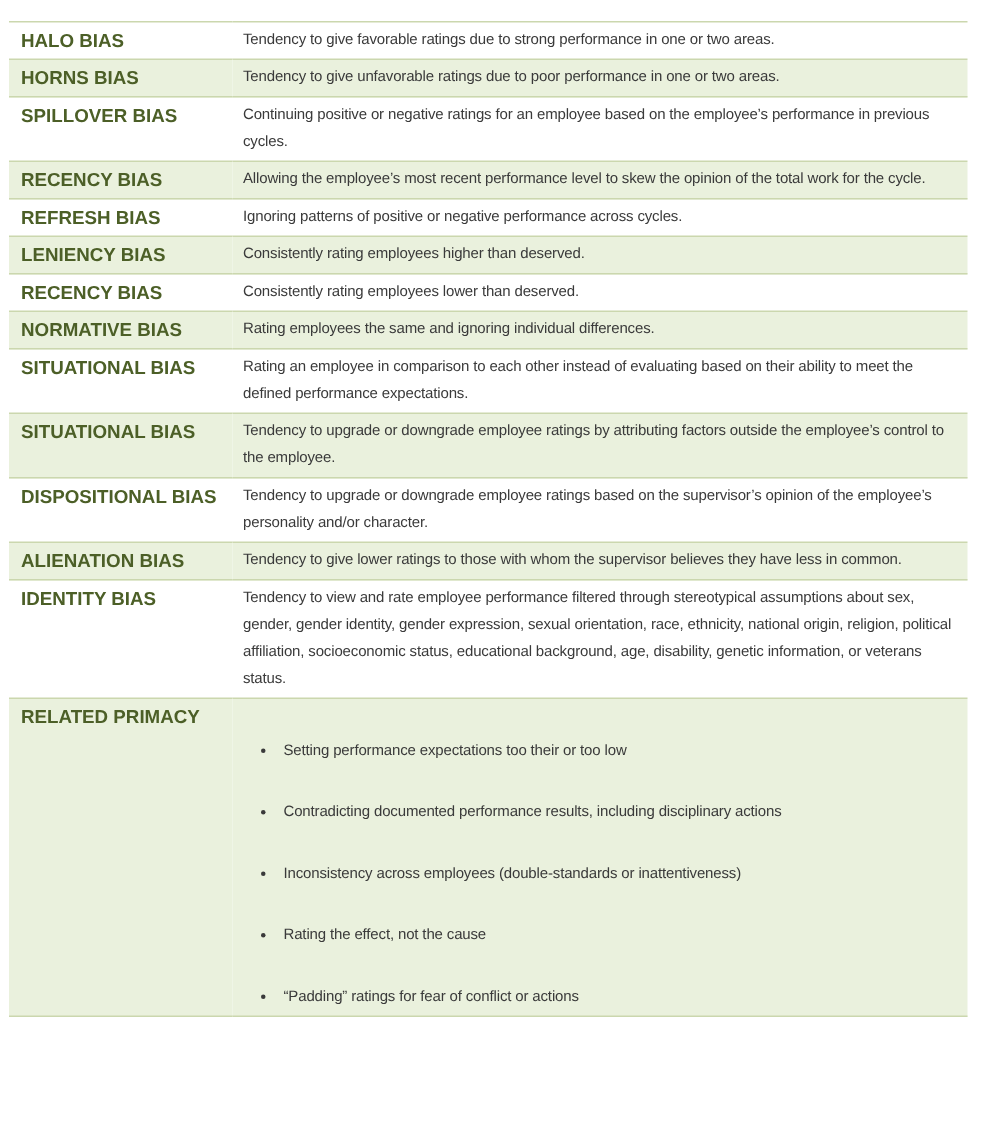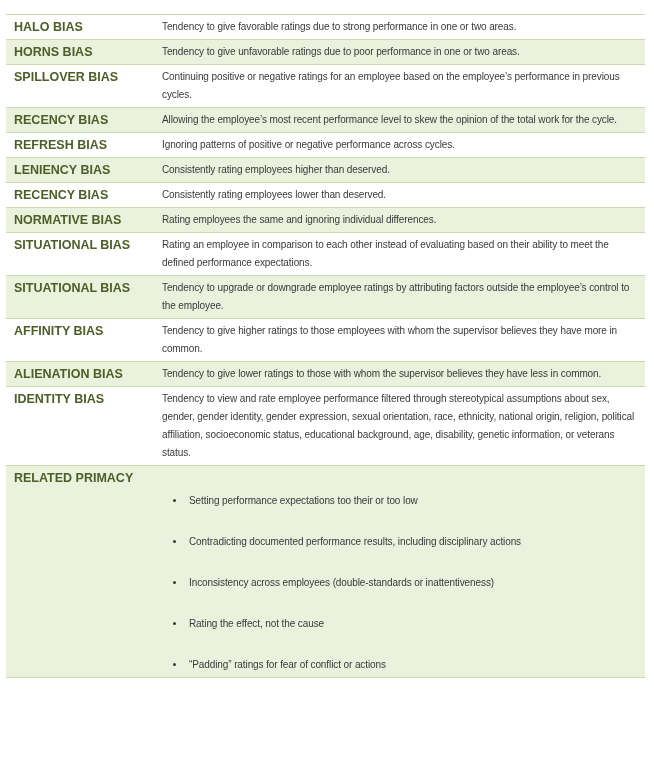--- a/index.html
+++ b/index.html
@@ -99,22 +99,22 @@
       </tr>
       <tr class="bias-row">
         <td class="term">SITUATIONAL BIAS</td>
         <td class="desc">Rating an employee in comparison to each other instead of evaluating based on their ability to meet the defined performance expectations.</td>
       </tr>
       <tr class="bias-row">
         <td class="term">SITUATIONAL BIAS</td>
         <td class="desc">Tendency to upgrade or downgrade employee ratings by attributing factors outside the employee’s control to the employee.</td>
       </tr>
       <tr class="bias-row">
-        <td class="term">AFFINITY BIAS</td>
-        <td class="desc">Tendency to give higher ratings to those employees with whom the supervisor believes they have more in common.</td>
+        <td class="term">DISPOSITIONAL BIAS</td>
+        <td class="desc">Tendency to upgrade or downgrade employee ratings based on the supervisor’s opinion of the employee’s personality and/or character.</td>
       </tr>
       <tr class="bias-row">
         <td class="term">ALIENATION BIAS</td>
         <td class="desc">Tendency to give lower ratings to those with whom the supervisor believes they have less in common.</td>
       </tr>
       <tr class="bias-row">
         <td class="term">IDENTITY BIAS</td>
         <td class="desc">Tendency to view and rate employee performance filtered through stereotypical assumptions about sex, gender, gender identity, gender expression, sexual orientation, race, ethnicity, national origin, religion, political affiliation, socioeconomic status, educational background, age, disability, genetic information, or veterans status.</td>
       </tr>
       <tr class="bias-row">

